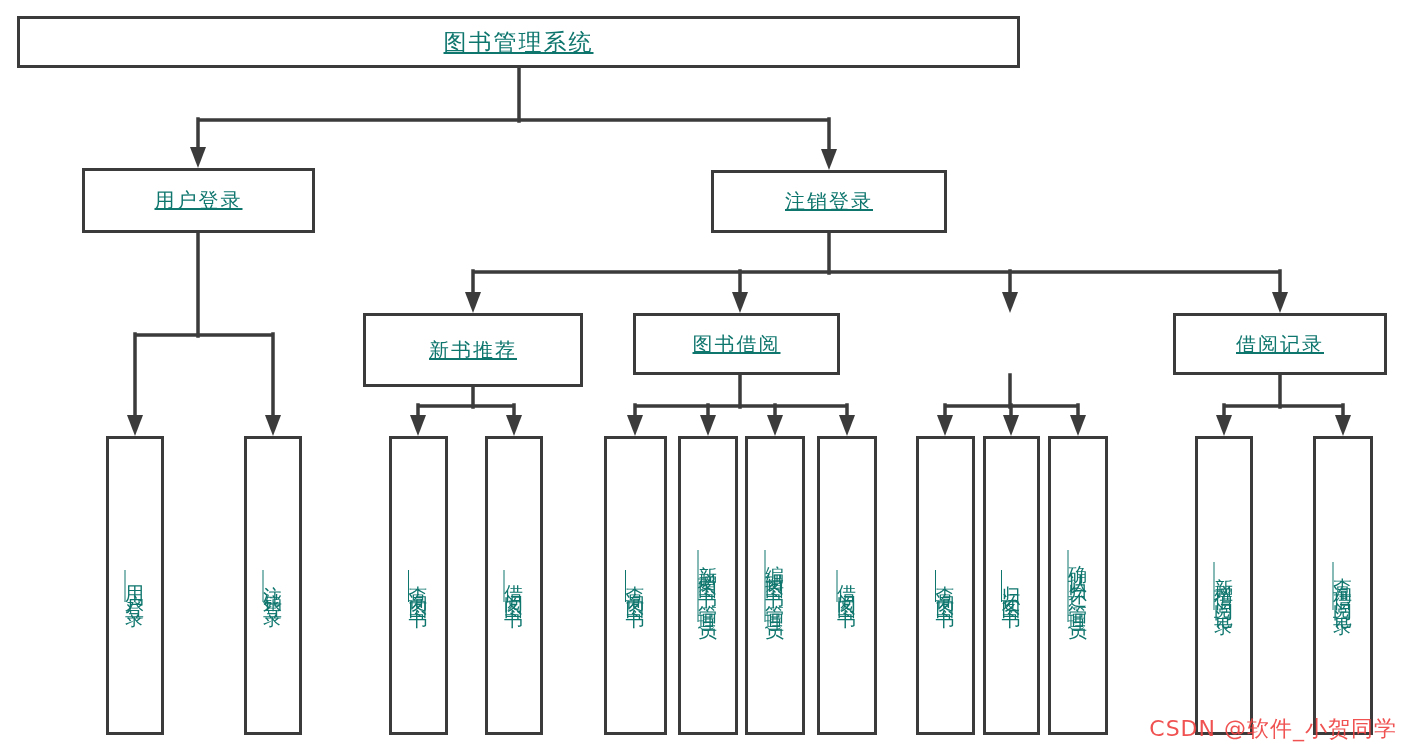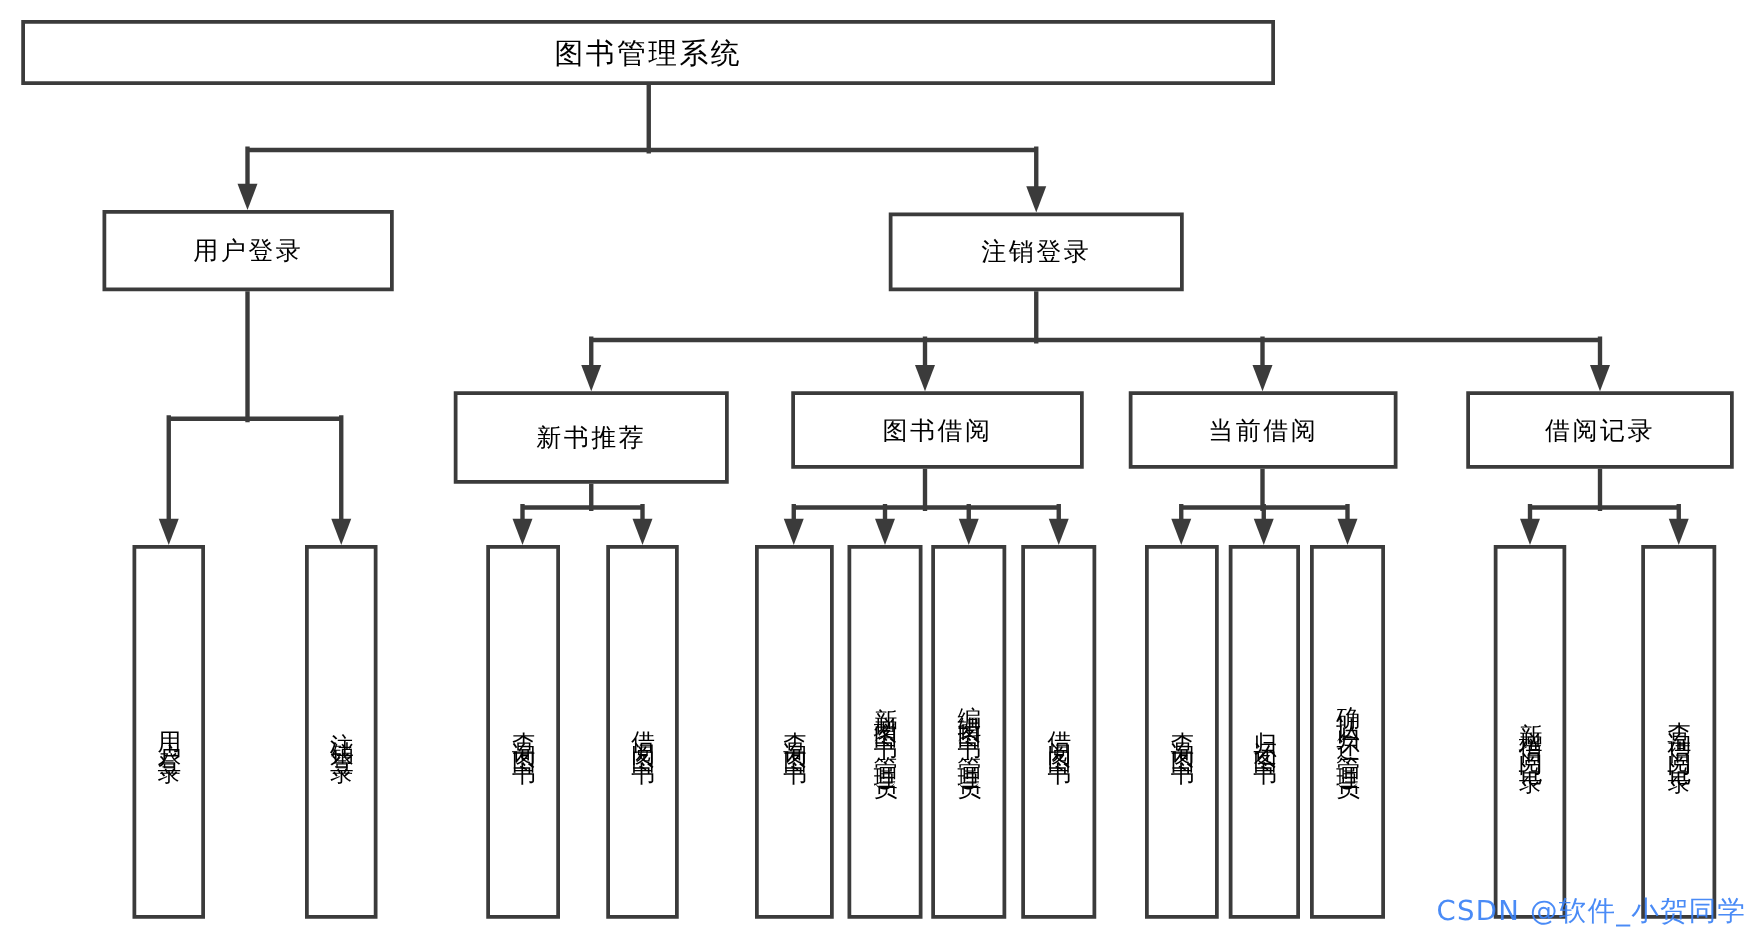--- a/index.html
+++ b/index.html
@@ -14,40 +14,41 @@
   .connectors{position:absolute;left:0;top:0;z-index:1;}
   .node{
     position:absolute;
     box-sizing:border-box;
     background:#ffffff;
     border:3px solid #3b3b3b;
     display:flex;
     align-items:center;
     justify-content:center;
     z-index:2;
-    color:#000000;
+    color:#0f766e;
+    text-decoration:underline;
   }
   .node.root{font-size:23px;letter-spacing:2px;}
   .node.h{font-size:20px;letter-spacing:2px;}
   .node.leaf span{
     writing-mode:vertical-rl;
     text-orientation:mixed;
     font-size:19px;
     line-height:1;
     letter-spacing:8px;
     white-space:nowrap;
   }
   .watermark{
     position:absolute;
     right:8px;
     bottom:3px;
     z-index:3;
     font-size:22px;
     letter-spacing:1px;
-    color:#3b82f6;
+    color:#ef4444;
     opacity:.92;
   }
 </style>
 </head>
 <body>
 
 <div class="stage">
 
   <svg class="connectors" width="1405" height="747" viewBox="0 0 1405 747">
     <g stroke="#3b3b3b" stroke-width="3.5" fill="none" stroke-linecap="square">
@@ -81,22 +82,21 @@
       <polygon points="1335,415 1351,415 1343,436"></polygon>
     </g>
   </svg>
 
   <div class="node root" style="left:17px;top:16px;width:1003px;height:52px;">图书管理系统</div>
 
   <div class="node h" style="left:82px;top:168px;width:233px;height:65px;">用户登录</div>
   <div class="node h" style="left:711px;top:170px;width:236px;height:63px;">注销登录</div>
 
   <div class="node h" style="left:363px;top:313px;width:220px;height:74px;">新书推荐</div>
-  <div class="node h" style="left:633px;top:313px;width:234px;height:62px;">图书借阅</div>
-  <div class="node h" style="left:903px;top:313px;width:215px;height:62px;">当前借阅</div>
+  <div class="node h" style="left:633px;top:313px;width:207px;height:62px;">图书借阅</div>
   <div class="node h" style="left:1173px;top:313px;width:214px;height:62px;">借阅记录</div>
 
   <div class="node leaf" style="left:106px;top:436px;width:58px;height:299px;">
     <span>用户登录</span>
   </div>
   <div class="node leaf" style="left:244px;top:436px;width:58px;height:299px;">
     <span>注销登录</span>
   </div>
 
   <div class="node leaf" style="left:389px;top:436px;width:59px;height:299px;">

